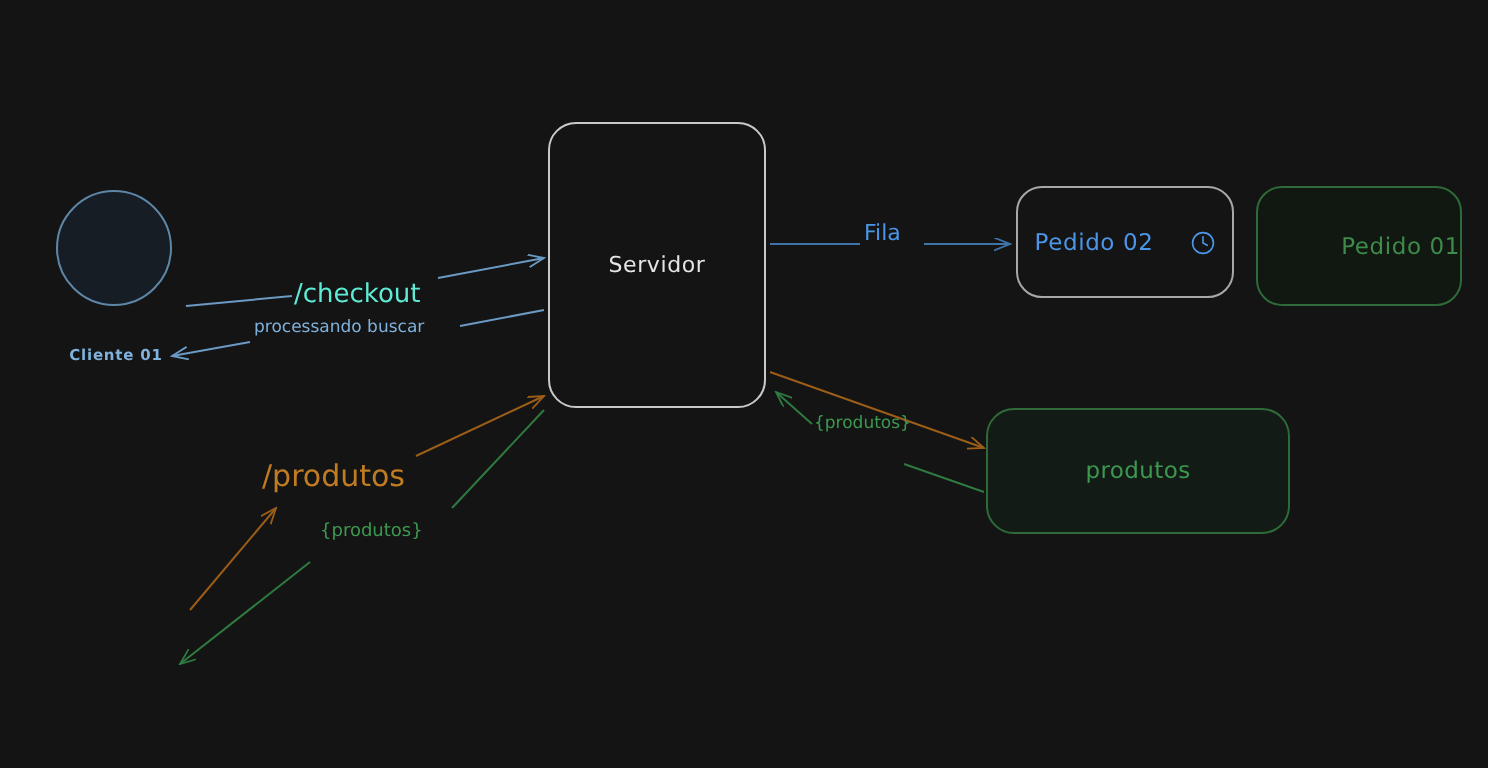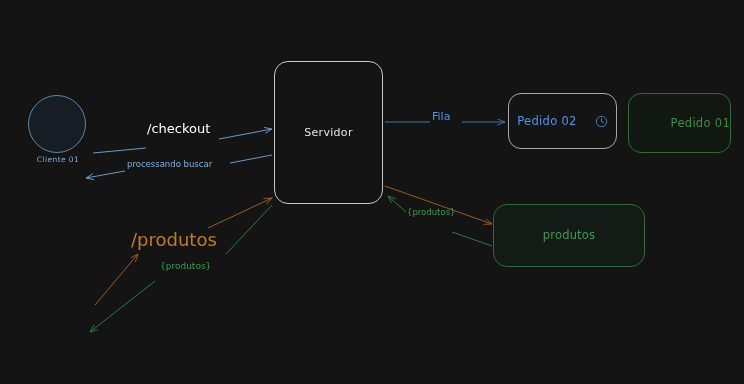--- a/index.html
+++ b/index.html
@@ -29,26 +29,27 @@
   }
   .client .bubble {
     width: 58px;
     height: 58px;
     border-radius: 50%;
     border: 1.4px solid #5d87a8;
     background: #161d24;
     box-sizing: border-box;
   }
   .client .client-label {
-    margin-top: 2px;
+    margin-top: 20px;
     text-align: center;
     font-size: 7.5px;
     letter-spacing: 0.4px;
     color: #7fb1dd;
     white-space: nowrap;
+    font-weight: bold;
   }
 
   
   .node-box {
     position: absolute;
     box-sizing: border-box;
     display: flex;
     align-items: center;
     justify-content: center;
     text-align: center;
@@ -117,24 +118,24 @@
     color: #3d9950;
     letter-spacing: 0.2px;
   }
 
   
   .edge-label {
     position: absolute;
     white-space: nowrap;
     pointer-events: none;
   }
-  .lbl-checkout  { left: 147px; top: 121px; font-size: 13px;  color: #ffffff; }
+  .lbl-checkout  { left: 147px; top: 140px; font-size: 13px;  color: #5eead4; }
   .lbl-proc      { left: 127px; top: 159px; font-size: 8.5px; color: #7fb1dd; }
   .lbl-fila      { left: 432px; top: 110px; font-size: 11px;  color: #4b96e8; }
-  .lbl-produtos-req { left: 131px; top: 229px; font-size: 18px; color: #c07c22; }
+  .lbl-produtos-req { left: 131px; top: 229px; font-size: 15px; color: #c07c22; }
   .lbl-produtos-res { left: 160px; top: 261px; font-size: 9px;  color: #3d9950; }
   .lbl-produtos-srv { left: 407px; top: 207px; font-size: 8.5px; color: #3d9950; }
 
   .clock-icon { display: inline-flex; align-items: center; }
 </style>
 </head>
 <body>
 
 <div id="canvas">
 

